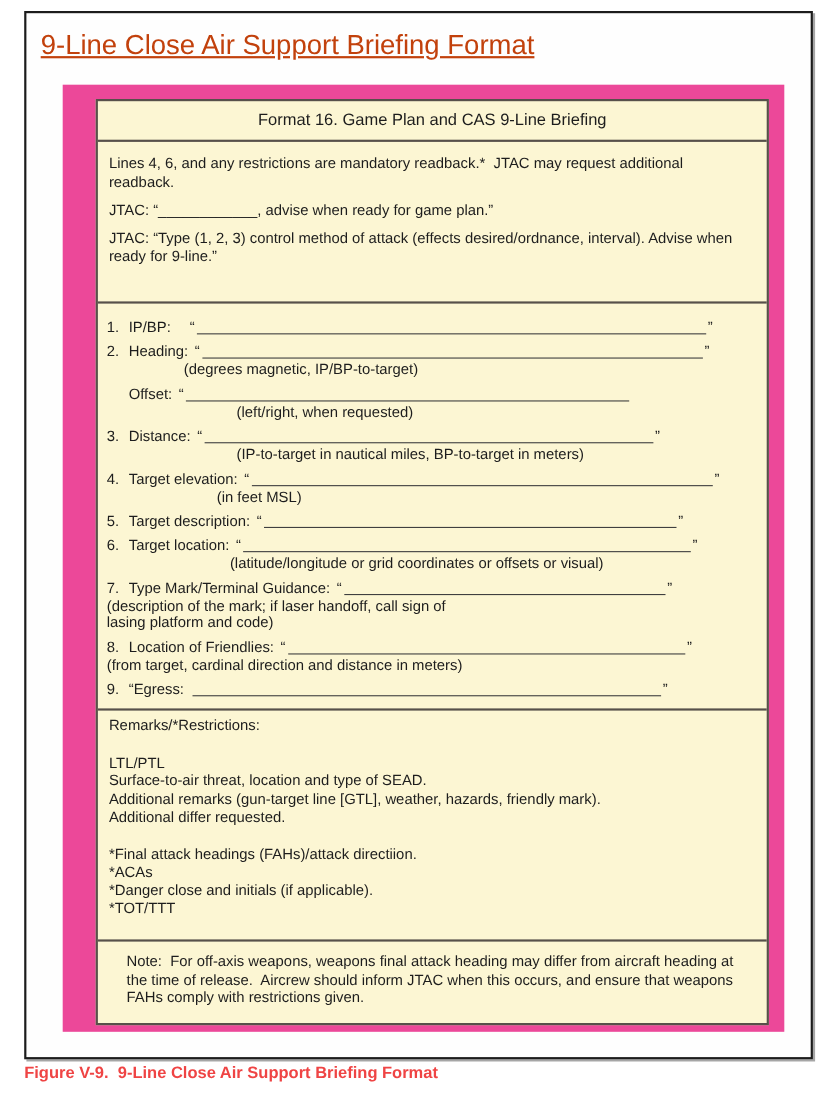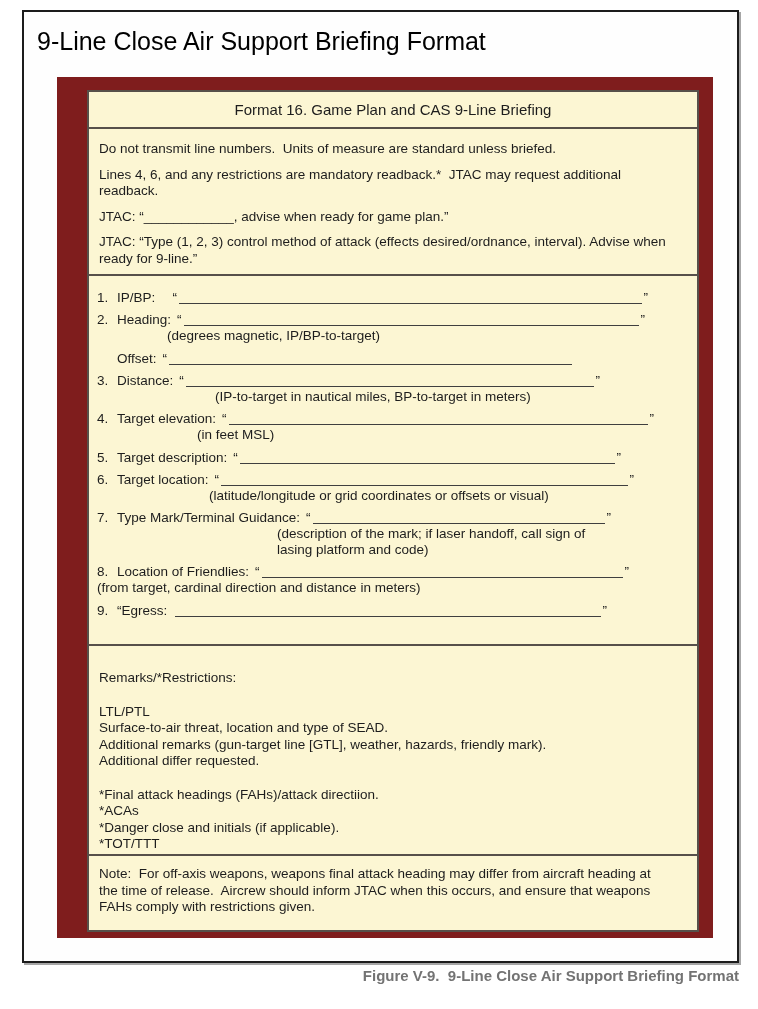--- a/index.html
+++ b/index.html
@@ -17,28 +17,29 @@
     width: 717px; height: 953px;
     background: #fefefe;
     border: 2px solid #1c1c1c;
     box-shadow: 2px 2px 0 rgba(0,0,0,0.35);
   }
   .page-title {
     position: absolute;
     left: 13px; top: 15px;
     font-size: 25px;
     letter-spacing: 0;
-    color: #000000;
+    color: #c2410c;
     white-space: nowrap;
+    text-decoration: underline;
   }
   .outer-box {
     position: absolute;
     left: 33px; top: 65px;
     width: 656px; height: 861px;
-    background: #7f1d1d;
+    background: #ec4899;
   }
   .inner-box {
     position: absolute;
     left: 30px; top: 13px;
     width: 612px; height: 842px;
     background: #FCF6D3;
     border: 2px solid #57504A;
     font-size: 13.5px;
   }
   .sec { border-bottom: 2px solid #57504A; overflow: hidden; }
@@ -59,51 +60,50 @@
   .lnum { display: inline-block; width: 20px; flex: 0 0 20px; }
   .llabel { white-space: nowrap; margin-right: 6px; }
   .lq { white-space: pre; }
   .lblank { flex: 1 1 auto; position: relative; margin: 0 2px; }
   .lblank::after {
     content: "";
     position: absolute; left: 0; right: 0; bottom: 1px;
     border-bottom: 1.4px solid #3f3f3f;
   }
   .lhint { margin-top: 1px; line-height: 15.5px; }
-  .sec-remarks { height: 210px; padding: 24px 12px 0 10px; line-height: 16.5px; }
+  .sec-remarks { height: 210px; padding: 6px 12px 0 10px; line-height: 16.5px; }
   .rgap { height: 17px; }
   .rline { line-height: 16.5px; white-space: pre-wrap; }
   .sec-note { height: 74px; padding: 10px 12px 0 10px; border-bottom: none; }
-  .sec-note div { line-height: 16.5px; white-space: pre-wrap; max-width: 565px; }
+  .sec-note div { line-height: 16.5px; white-space: pre-wrap; max-width: 565px; margin-left: 16px; }
   .figure-caption {
     position: absolute;
     left: 22px; top: 967px;
     width: 717px;
-    text-align: right;
+    text-align: left;
     font-size: 15px;
     font-weight: bold;
     white-space: pre-wrap;
-    color: #737373;
+    color: #ef4444;
   }
 </style>
 </head>
 <body>
 
 <div class="sheet">
   <div class="page-title">9-Line Close Air Support Briefing Format</div>
 
   <div class="outer-box">
     <div class="inner-box">
 
       <div class="sec sec-header">
         <span>Format 16. Game Plan and CAS 9-Line Briefing</span>
       </div>
 
       <div class="sec sec-intro">
-        <p>Do not transmit line numbers.  Units of measure are standard unless briefed.</p>
         <p>Lines 4, 6, and any restrictions are mandatory readback.*  JTAC may request additional readback.</p>
         <p>JTAC: “____________, advise when ready for game plan.”</p>
         <p>JTAC: “Type (1, 2, 3) control method of attack (effects desired/ordnance, interval). Advise when ready for 9-line.”</p>
       </div>
 
       <div class="sec sec-lines">
 
         <div class="lrow">
           <span class="lnum">1.</span>
           <span class="llabel">IP/BP:</span>
@@ -121,20 +121,21 @@
         </div>
         <div class="lhint" style="margin-left:70px">(degrees magnetic, IP/BP-to-target)</div>
 
         <div class="lrow">
           <span class="lnum"></span>
           <span class="llabel">Offset:</span>
           <span class="lq">“</span>
           <span class="lblank" style="margin-right:115px"></span>
           <span class="lq"></span>
         </div>
+        <div class="lhint" style="margin-left:118px">(left/right, when requested)</div>
 
         <div class="lrow">
           <span class="lnum">3.</span>
           <span class="llabel">Distance:</span>
           <span class="lq">“</span>
           <span class="lblank"></span>
           <span class="lq" style="margin-right:87px">”</span>
         </div>
         <div class="lhint" style="margin-left:118px">(IP-to-target in nautical miles, BP-to-target in meters)</div>
 
@@ -164,21 +165,21 @@
         </div>
         <div class="lhint" style="margin-left:112px">(latitude/longitude or grid coordinates or offsets or visual)</div>
 
         <div class="lrow">
           <span class="lnum">7.</span>
           <span class="llabel">Type Mark/Terminal Guidance:</span>
           <span class="lq">“</span>
           <span class="lblank"></span>
           <span class="lq" style="margin-right:76px">”</span>
         </div>
-        <div class="lhint" style="margin-left:180px;width:335px">(description of the mark; if laser handoff, call sign of lasing platform and code)</div>
+        <div class="lhint" style="width:335px">(description of the mark; if laser handoff, call sign of lasing platform and code)</div>
 
         <div class="lrow">
           <span class="lnum">8.</span>
           <span class="llabel">Location of Friendlies:</span>
           <span class="lq">“</span>
           <span class="lblank"></span>
           <span class="lq" style="margin-right:58px">”</span>
         </div>
         <div class="lhint" style="">(from target, cardinal direction and distance in meters)</div>
 

